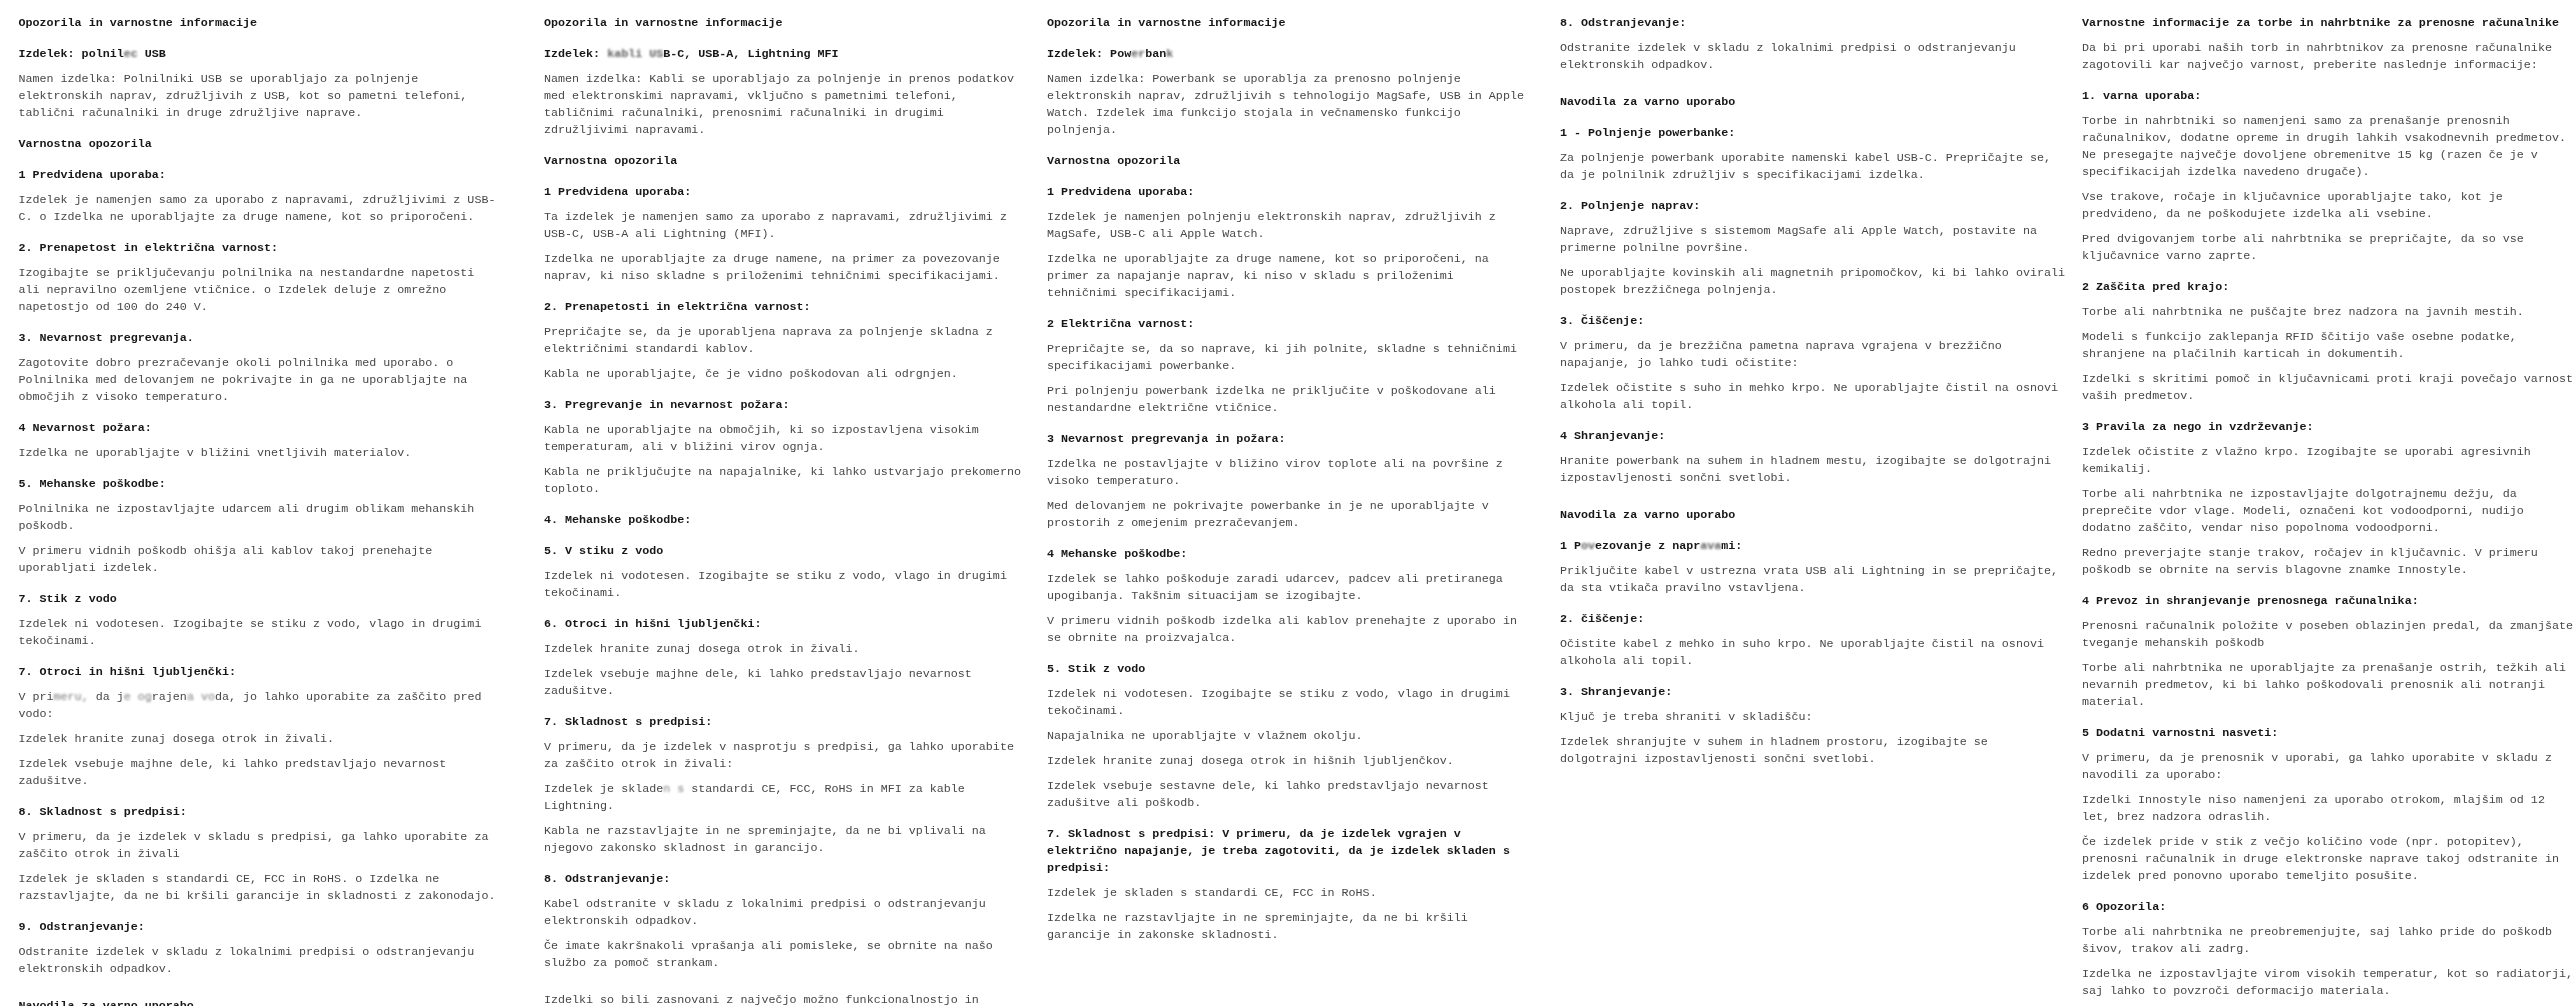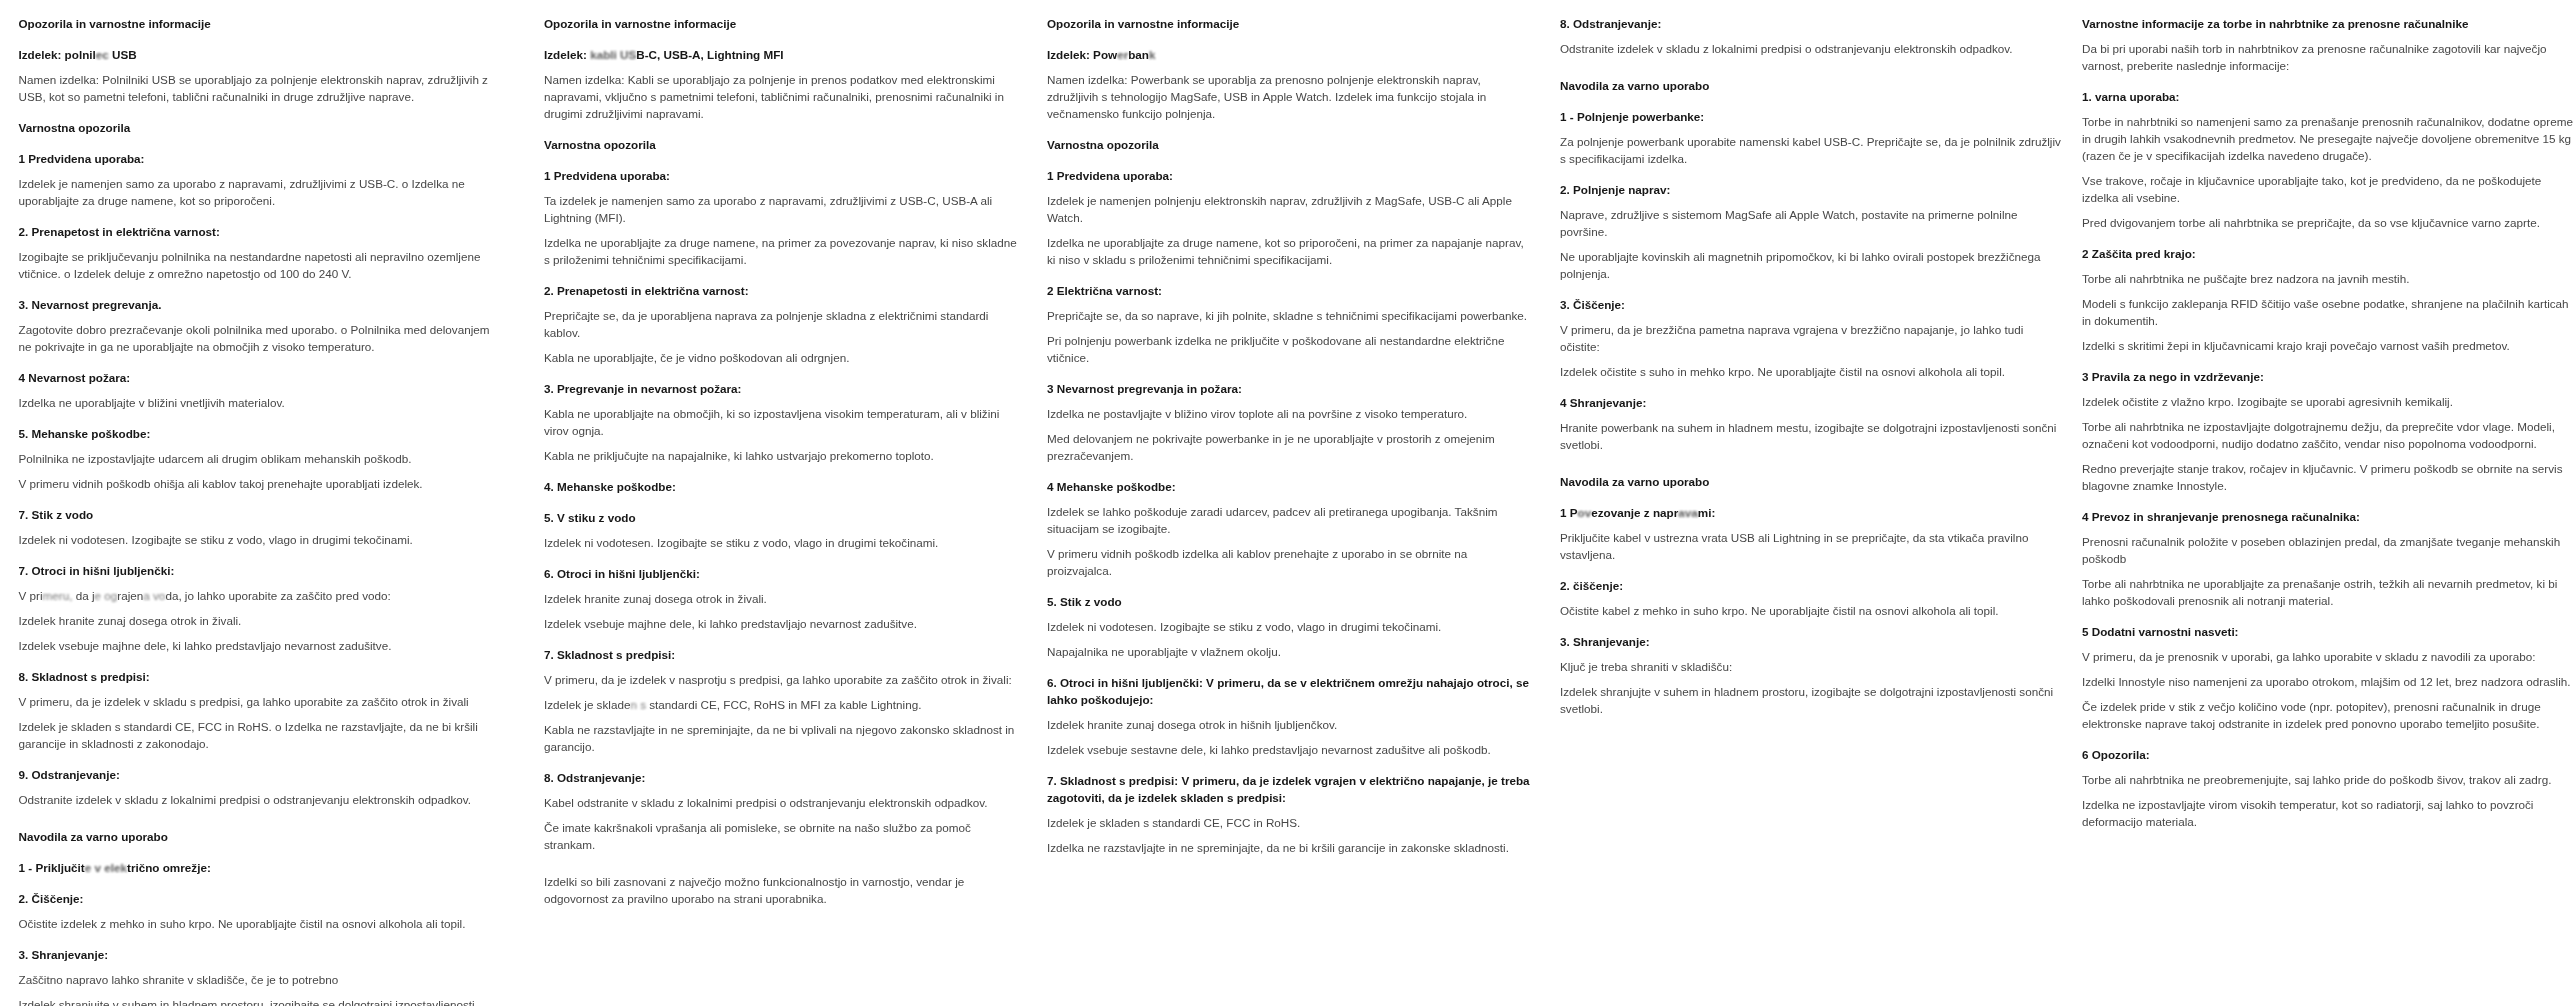--- a/index.html
+++ b/index.html
@@ -5,21 +5,21 @@
   html, body { margin: 0; padding: 0; }
   body {
     width: 2576px; height: 1006px;
     background: #ffffff;
     font-family: "Liberation Sans", "DejaVu Sans", sans-serif;
     font-size: 11.7px;
     line-height: 17px;
     color: #474747;
     overflow: hidden;
   }
-  .page { position: relative; width: 2576px; height: 1006px; background: #ffffff; }
+  .page { position: relative; width: 2576px; height: 1006px; background: #ffffff; font-family: Liberation Mono, monospace; }
   .col { position: absolute; top: 14.5px; }
   .col-1 { left: 18.5px;   width: 477px; }
   .col-2 { left: 544px;  width: 477px; }
   .col-3 { left: 1047px; width: 483px; }
   .col-4 { left: 1560px; width: 506px; }
   .col-5 { left: 2082px; width: 496px; }
   .h { font-weight: 700; color: #171717; margin-top: 14px; }
   .p { margin-top: 8px; }
   .col > :first-child { margin-top: 0; }
   .section-gap { margin-top: 20px; }
@@ -106,21 +106,20 @@
       <div class="p"><span>Pri polnjenju powerbank izdelka ne priključite v poškodovane ali nestandardne električne vtičnice.</span></div>
       <div class="h"><span>3 Nevarnost pregrevanja in požara:</span></div>
       <div class="p"><span>Izdelka ne postavljajte v bližino virov toplote ali na površine z visoko temperaturo.</span></div>
       <div class="p"><span>Med delovanjem ne pokrivajte powerbanke in je ne uporabljajte v prostorih z omejenim prezračevanjem.</span></div>
       <div class="h"><span>4 Mehanske poškodbe:</span></div>
       <div class="p"><span>Izdelek se lahko poškoduje zaradi udarcev, padcev ali pretiranega upogibanja. Takšnim situacijam se izogibajte.</span></div>
       <div class="p"><span>V primeru vidnih poškodb izdelka ali kablov prenehajte z uporabo in se obrnite na proizvajalca.</span></div>
       <div class="h"><span>5. Stik z vodo</span></div>
       <div class="p"><span>Izdelek ni vodotesen. Izogibajte se stiku z vodo, vlago in drugimi tekočinami.</span></div>
       <div class="p"><span>Napajalnika ne uporabljajte v vlažnem okolju.</span></div>
-      <div class="h"><span>6. Otroci in hišni ljubljenčki: V primeru, da se v električnem omrežju nahajajo otroci, se lahko poškodujejo:</span></div>
       <div class="p"><span>Izdelek hranite zunaj dosega otrok in hišnih ljubljenčkov.</span></div>
       <div class="p"><span>Izdelek vsebuje sestavne dele, ki lahko predstavljajo nevarnost zadušitve ali poškodb.</span></div>
       <div class="h"><span>7. Skladnost s predpisi: V primeru, da je izdelek vgrajen v električno napajanje, je treba zagotoviti, da je izdelek skladen s predpisi:</span></div>
       <div class="p"><span>Izdelek je skladen s standardi CE, FCC in RoHS.</span></div>
       <div class="p"><span>Izdelka ne razstavljajte in ne spreminjajte, da ne bi kršili garancije in zakonske skladnosti.</span></div>
     </div>
     <div class="col col-4">
       <div class="h"><span>8. Odstranjevanje:</span></div>
       <div class="p"><span>Odstranite izdelek v skladu z lokalnimi predpisi o odstranjevanju elektronskih odpadkov.</span></div>
       <div class="h section-gap"><span>Navodila za varno uporabo</span></div>
@@ -146,21 +145,21 @@
     <div class="col col-5">
       <div class="h"><span>Varnostne informacije za torbe in nahrbtnike za prenosne računalnike</span></div>
       <div class="p"><span>Da bi pri uporabi naših torb in nahrbtnikov za prenosne računalnike zagotovili kar največjo varnost, preberite naslednje informacije:</span></div>
       <div class="h"><span>1. varna uporaba:</span></div>
       <div class="p"><span>Torbe in nahrbtniki so namenjeni samo za prenašanje prenosnih računalnikov, dodatne opreme in drugih lahkih vsakodnevnih predmetov. Ne presegajte največje dovoljene obremenitve 15 kg (razen če je v specifikacijah izdelka navedeno drugače).</span></div>
       <div class="p"><span>Vse trakove, ročaje in ključavnice uporabljajte tako, kot je predvideno, da ne poškodujete izdelka ali vsebine.</span></div>
       <div class="p"><span>Pred dvigovanjem torbe ali nahrbtnika se prepričajte, da so vse ključavnice varno zaprte.</span></div>
       <div class="h"><span>2 Zaščita pred krajo:</span></div>
       <div class="p"><span>Torbe ali nahrbtnika ne puščajte brez nadzora na javnih mestih.</span></div>
       <div class="p"><span>Modeli s funkcijo zaklepanja RFID ščitijo vaše osebne podatke, shranjene na plačilnih karticah in dokumentih.</span></div>
-      <div class="p"><span>Izdelki s skritimi žepi in ključavnicami krajo kraji povečajo varnost vaših predmetov.</span></div>
+      <div class="p"><span>Izdelki s skritimi pomoč in ključavnicami proti kraji povečajo varnost vaših predmetov.</span></div>
       <div class="h"><span>3 Pravila za nego in vzdrževanje:</span></div>
       <div class="p"><span>Izdelek očistite z vlažno krpo. Izogibajte se uporabi agresivnih kemikalij.</span></div>
       <div class="p"><span>Torbe ali nahrbtnika ne izpostavljajte dolgotrajnemu dežju, da preprečite vdor vlage. Modeli, označeni kot vodoodporni, nudijo dodatno zaščito, vendar niso popolnoma vodoodporni.</span></div>
       <div class="p"><span>Redno preverjajte stanje trakov, ročajev in ključavnic. V primeru poškodb se obrnite na servis blagovne znamke Innostyle.</span></div>
       <div class="h"><span>4 Prevoz in shranjevanje prenosnega računalnika:</span></div>
       <div class="p"><span>Prenosni računalnik položite v poseben oblazinjen predal, da zmanjšate tveganje mehanskih poškodb</span></div>
       <div class="p"><span>Torbe ali nahrbtnika ne uporabljajte za prenašanje ostrih, težkih ali nevarnih predmetov, ki bi lahko poškodovali prenosnik ali notranji material.</span></div>
       <div class="h"><span>5 Dodatni varnostni nasveti:</span></div>
       <div class="p"><span>V primeru, da je prenosnik v uporabi, ga lahko uporabite v skladu z navodili za uporabo:</span></div>
       <div class="p"><span>Izdelki Innostyle niso namenjeni za uporabo otrokom, mlajšim od 12 let, brez nadzora odraslih.</span></div>

